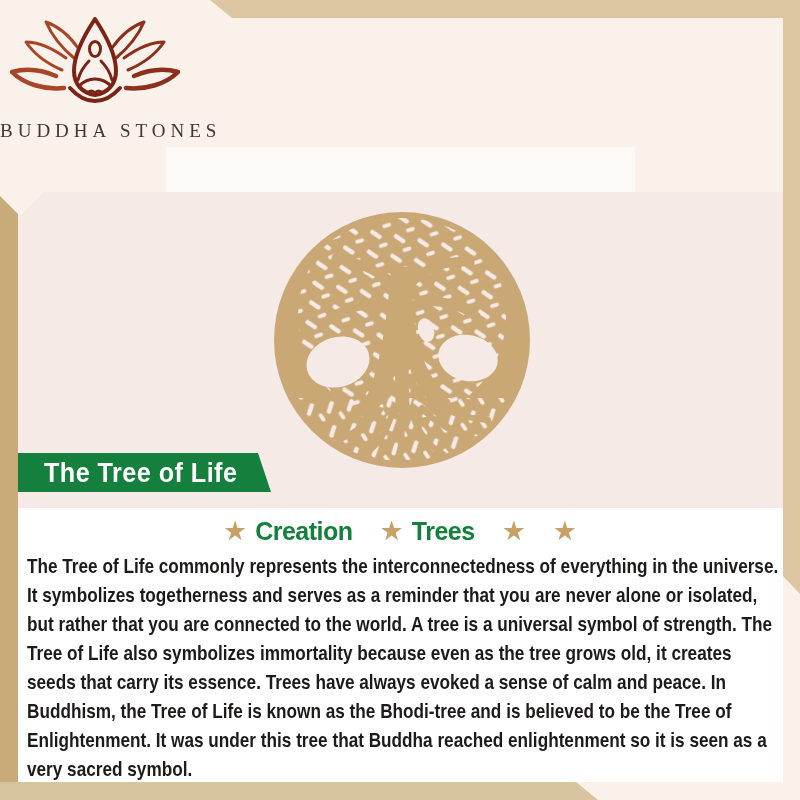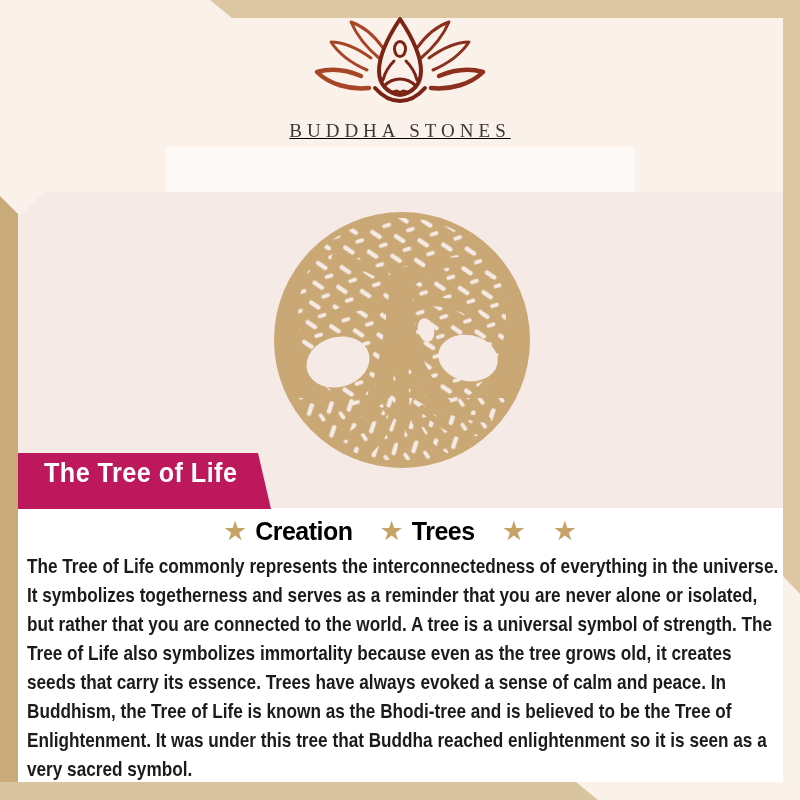--- a/index.html
+++ b/index.html
@@ -1,45 +1,45 @@
 <!DOCTYPE html>
 <html><head>
 <meta charset="utf-8">
 <style>
   html,body{margin:0;padding:0;}
   .canvas{
     position:relative;width:800px;height:800px;overflow:hidden;
     background:#FAF1EB;font-family:"Liberation Sans", sans-serif;
   }
   .frame-svg{position:absolute;left:0;top:0;}
-  .logo-wrap{position:absolute;left:0;top:14px;width:800px;text-align:center;text-decoration:underline;}
+  .logo-wrap{position:absolute;left:0;top:14px;width:800px;text-align:left;}
   .brand-name{
     margin-top:2px;font-family:"Liberation Serif", serif;font-size:19px;
     letter-spacing:5px;color:#3F3733;font-weight:400;
   }
   .page-title{
     position:absolute;left:0;top:147px;width:800px;height:45px;line-height:45px;
     text-align:center;font-size:35px;font-weight:bold;letter-spacing:-1px;color:#C49E66;
   }
   .tree-svg{position:absolute;left:274px;top:212px;}
   .section-banner{
-    position:absolute;left:18px;top:453px;width:253px;height:56px;
-    background:#be185d;clip-path:polygon(0 0,calc(100% - 13px) 0,100% 100%,0 100%);
+    position:absolute;left:18px;top:453px;width:253px;height:39px;
+    background:#15803d;clip-path:polygon(0 0,calc(100% - 13px) 0,100% 100%,0 100%);
   }
   .section-banner .banner-label{
     display:inline-block;margin-left:26px;line-height:39px;font-size:28px;font-weight:bold;
     color:#FFFFFF;letter-spacing:0.5px;transform:scaleX(0.9);transform-origin:left center;white-space:nowrap;
   }
   .keyword-row{
     position:absolute;left:0;top:513px;width:800px;height:36px;
     display:flex;justify-content:center;align-items:center;gap:27px;
   }
   .keyword-item{display:flex;align-items:center;gap:8px;white-space:nowrap;}
   .star-icon{font-size:27px;color:#C7A266;line-height:1;}
-  .keyword-label{font-size:25px;font-weight:bold;color:#000000;letter-spacing:-0.5px;text-align:center;}
+  .keyword-label{font-size:25px;font-weight:bold;color:#15803d;letter-spacing:-0.5px;text-align:center;}
   .description-text{
     position:absolute;left:27px;top:551px;width:922px;
     transform:scaleX(0.818);transform-origin:top left;
     font-size:21px;line-height:29px;font-weight:bold;color:#1D1B1A;letter-spacing:0;
     text-align:left;
   }
 </style>
 </head>
 <body>
 

